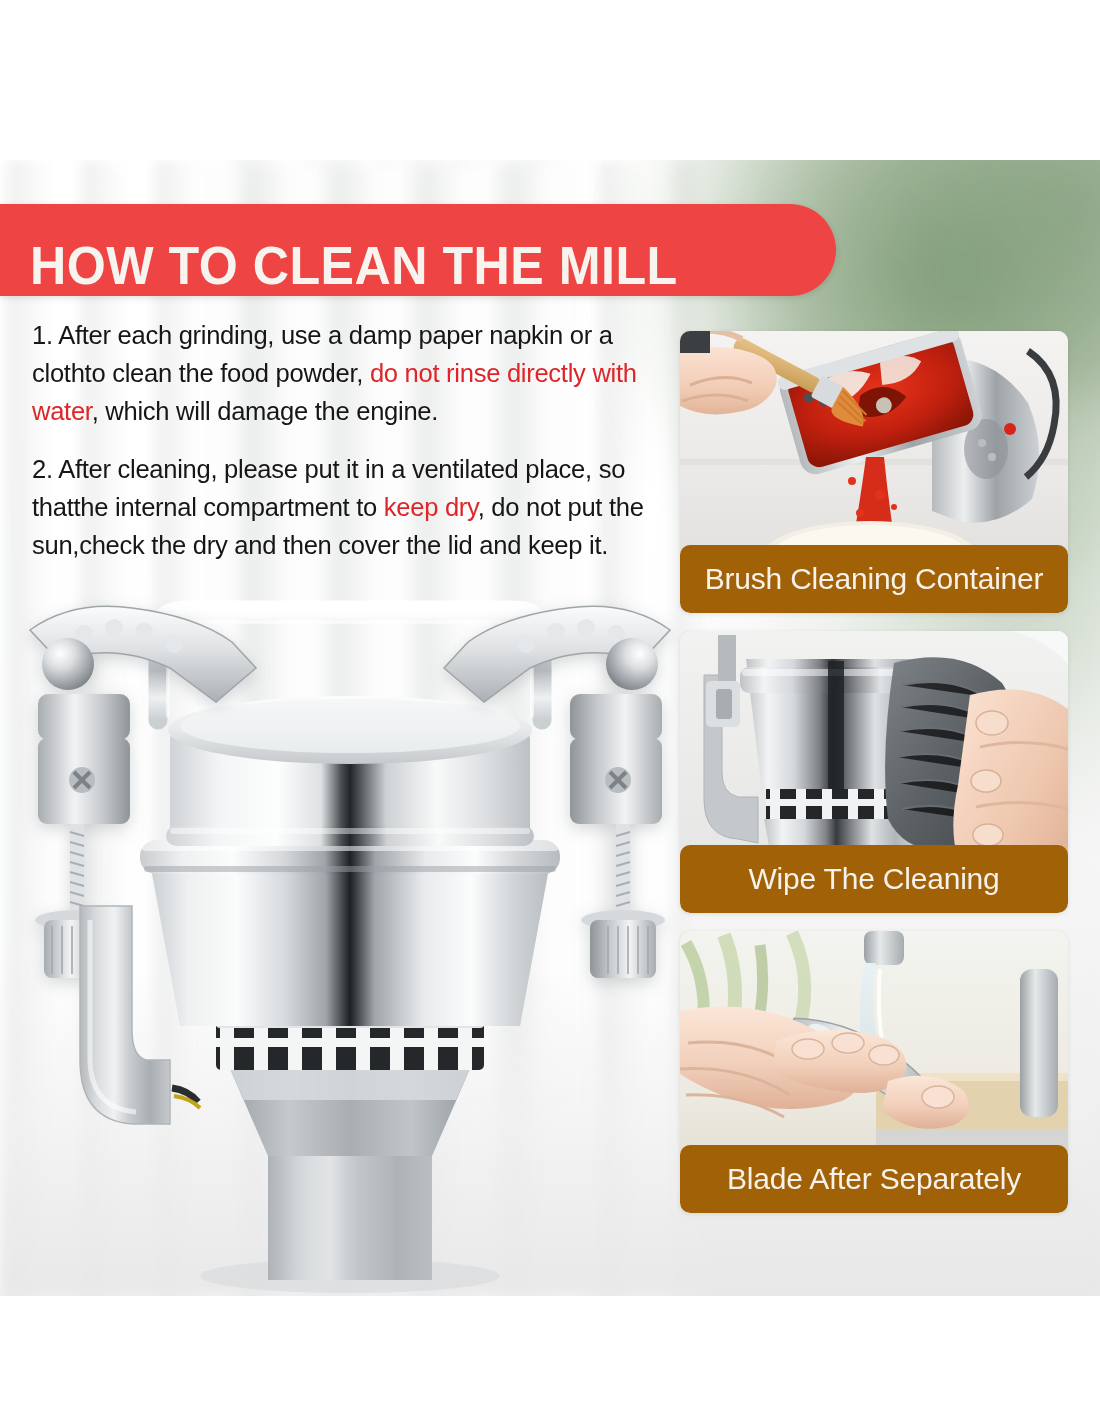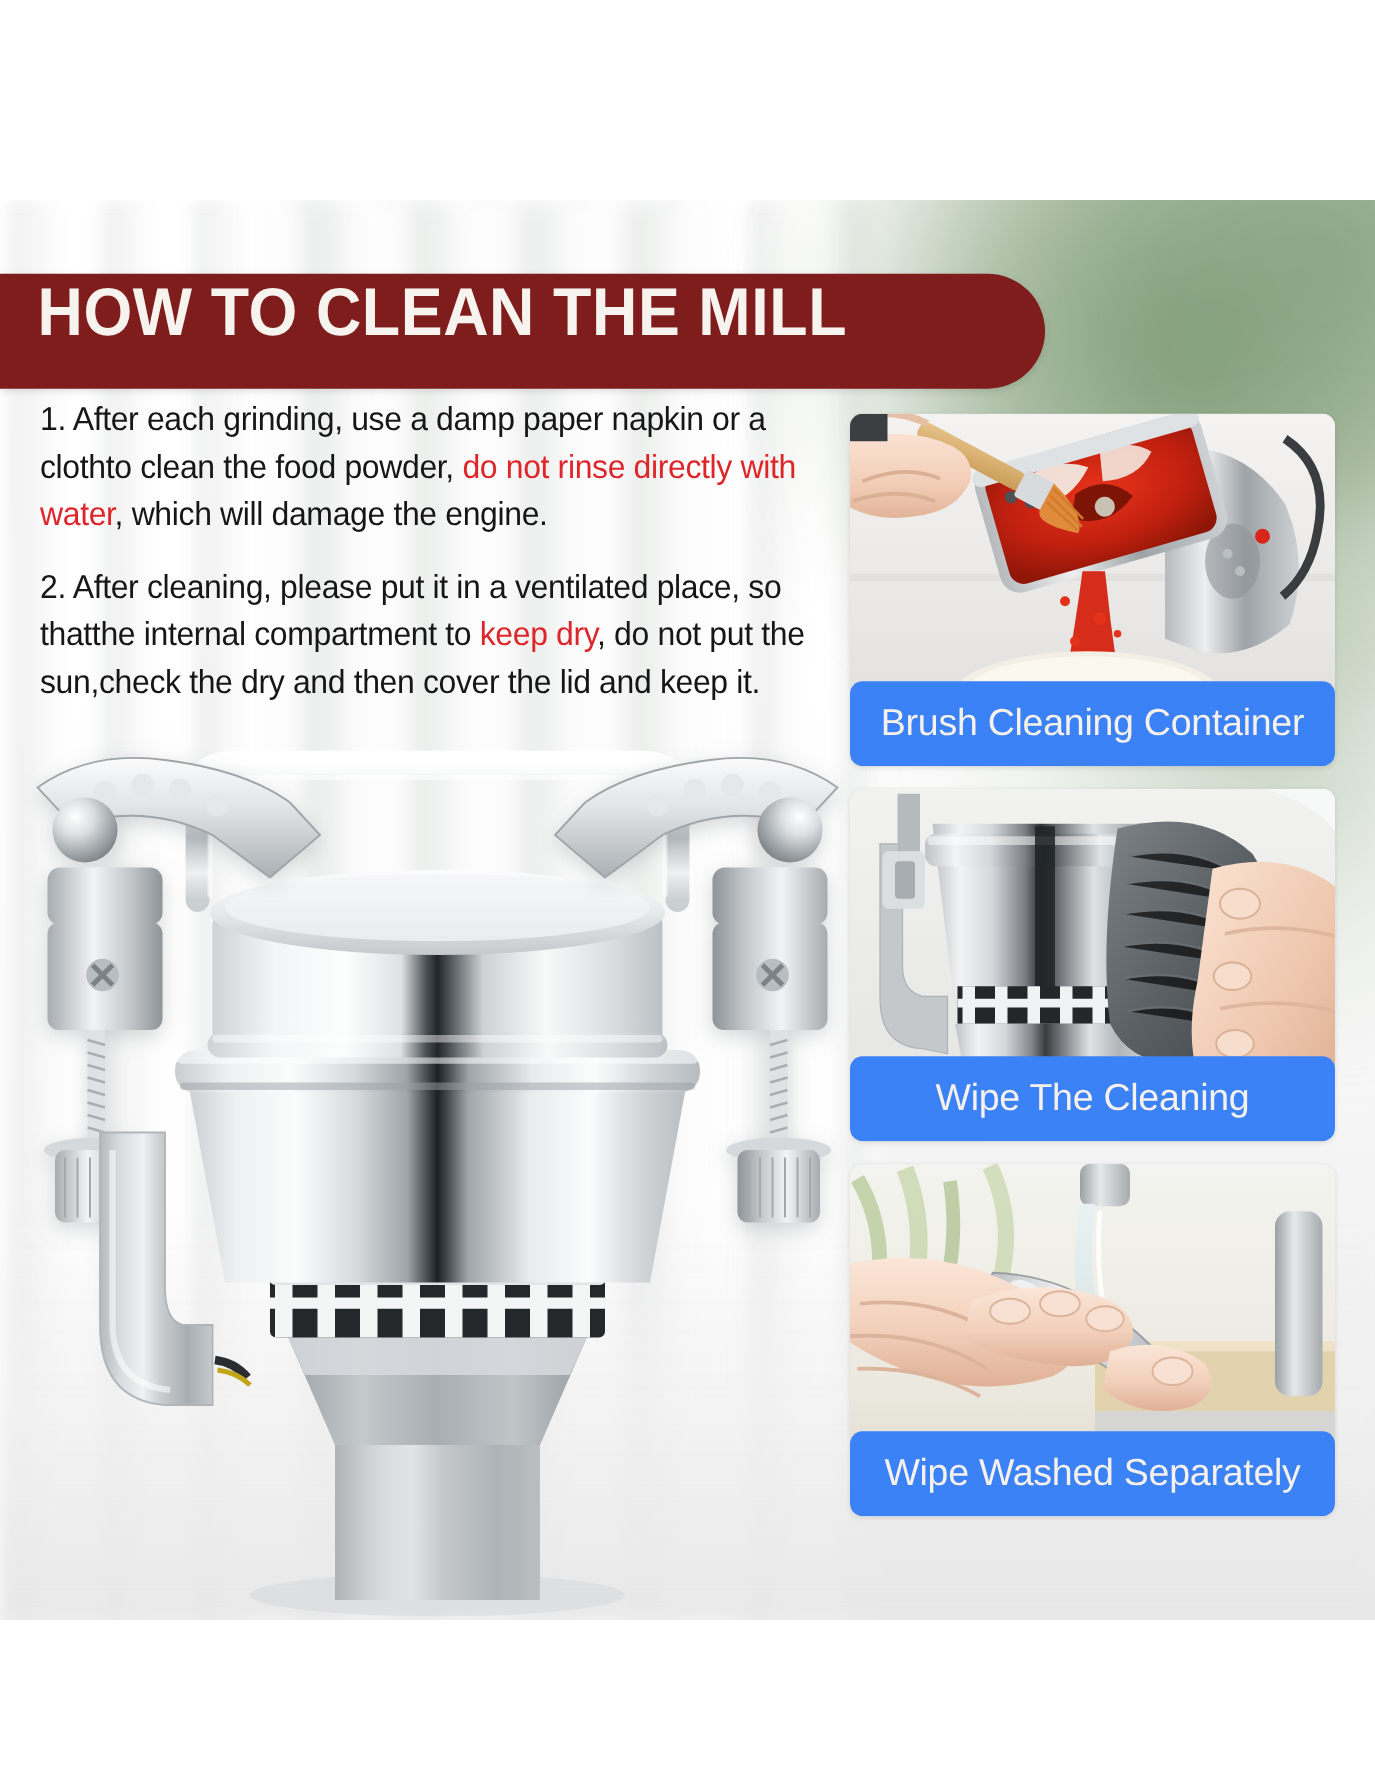--- a/index.html
+++ b/index.html
@@ -70,25 +70,25 @@
     background:linear-gradient(180deg, rgba(255,255,255,0) 0%, rgba(240,240,240,0.75) 48%, rgba(231,231,231,0.95) 100%);
     filter:blur(6px);
   }
   .bd-bottomwhite {
     position:absolute; left:0; top:1296px; width:1100px; height:126px;
     background:#ffffff;
   }
 
   
   .banner {
-    position:absolute; left:0; top:219px;
+    position:absolute; left:0; top:204px;
     width:836px; height:92px;
-    background:#7f1d1d;
+    background:#ef4444;
     border-radius:0 46px 46px 0;
-    display:flex; align-items:flex-start;
+    display:flex; align-items:flex-end;
     box-shadow:0 2px 6px rgba(0,0,0,0.12);
   }
   .banner-title {
     margin-left:30px;
     color:#f7f3ee;
     font-family:"Liberation Sans", sans-serif;
     font-size:54px;
     font-weight:bold;
     letter-spacing:0.5px;
     transform:scaleX(0.93);
@@ -136,21 +136,21 @@
   }
   .card:last-child { margin-bottom:0; }
   .photo {
     position:absolute; left:0; top:0; right:0; bottom:0;
     overflow:hidden;
   }
   .photo svg { display:block; width:100%; height:100%; }
   .caption {
     position:absolute; left:0; right:0; bottom:0;
     height:68px;
-    background:#3b82f6;
+    background:#a16207;
     border-radius:10px;
     display:flex; align-items:center; justify-content:center;
   }
   .caption-text {
     color:#f6f1ea;
     font-family:"Liberation Sans", sans-serif;
     font-size:30px;
     letter-spacing:-0.2px;
     white-space:nowrap;
   }
@@ -638,19 +638,19 @@
             <ellipse cx="128" cy="118" rx="16" ry="10"></ellipse>
             <ellipse cx="168" cy="112" rx="16" ry="10"></ellipse>
             <ellipse cx="204" cy="124" rx="15" ry="10"></ellipse>
           </g>
 
           <path d="M208 150 q44 -14 76 10 q14 22 -10 34 q-40 12 -72 -14 z" fill="url(#c3skin)"></path>
           <ellipse cx="258" cy="166" rx="16" ry="11" fill="#f8e1d2" stroke="#dcb49c" stroke-width="1.5"></ellipse>
         </svg>
       </div>
       <div class="caption">
-        <span class="caption-text">Wipe Washed Separately</span>
+        <span class="caption-text">Blade After Separately</span>
       </div>
     </div>
 
   </div>
 
 </div>
 
 </body></html>

